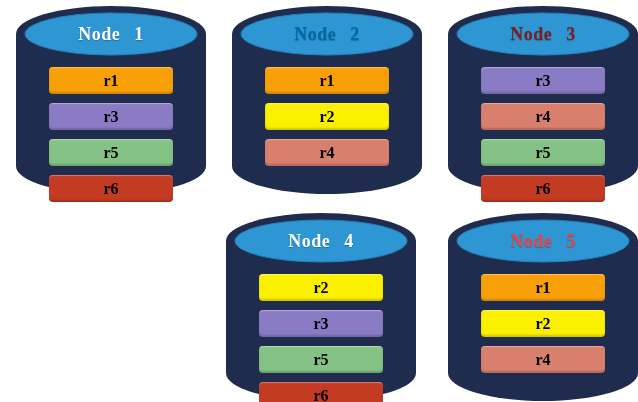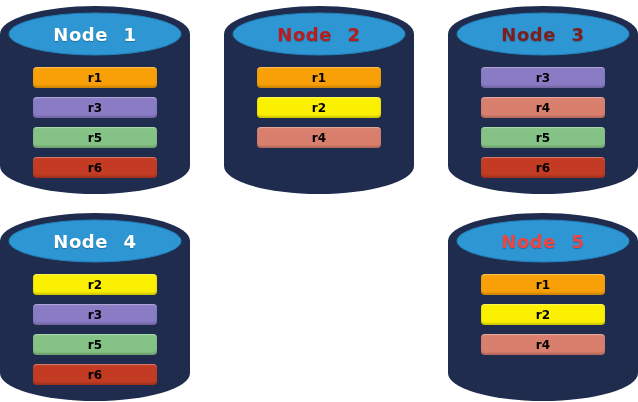--- a/index.html
+++ b/index.html
@@ -10,24 +10,25 @@
   }
   .canvas {
     position: relative;
     width: 638px;
     height: 402px;
     background: #ffffff;
     overflow: hidden;
   }
   .row {
     display: flex;
-    justify-content: space-between;
+    justify-content: flex-end;
+    font-family: Liberation Serif, serif;
   }
   .row-1 { gap: 26px; padding-top: 6px; }
-  .row-2 { gap: 47px; padding-top: 19px; }
+  .row-2 { gap: 32px; padding-top: 19px; }
   .node {
     position: relative;
     width: 190px;
     height: 188px;
     flex: 0 0 auto;
   }
   .cyl {
     position: absolute;
     left: 0;
     top: 0;
@@ -54,27 +55,27 @@
   .bars {
     position: absolute;
     left: 33px;
     top: 61px;
     width: 124px;
     display: flex;
     flex-direction: column;
     gap: 9px;
   }
   .bar {
-    height: 21px;
+    height: 27px;
     border-radius: 4px;
     display: flex;
     align-items: center;
     justify-content: center;
     color: #000000;
-    font-size: 12px;
+    font-size: 16px;
     font-weight: bold;
     line-height: 1;
     box-shadow: inset 0 -2px 2px rgba(0,0,0,0.18), inset 0 1px 1px rgba(255,255,255,0.35);
   }
 </style>
 </head>
 <body>
 
 <div class="canvas" id="canvas" style="background: rgb(255, 255, 255);">
     <div class="row row-1">
@@ -92,21 +93,21 @@
           <div class="bar" style="background: rgb(194, 59, 34); color: rgb(0, 0, 0);">r6</div>
         </div>
   </div>
 
   <div class="node">
     <svg class="cyl" viewBox="0 0 190 188" xmlns="http://www.w3.org/2000/svg">
       <defs></defs>
       <path class="cyl-body" d="M0,28 A95,28 0 0 1 190,28 L190,160 A95,28 0 0 1 0,160 Z" fill="#1F2C4E"></path>
       <ellipse class="cyl-top" cx="95" cy="28" rx="86" ry="21" fill="#2E96D3" stroke="#2380BA" stroke-width="1"></ellipse>
     </svg>
-    <div class="node-title" style="color: #b91c1c;">Node 2</div>
+    <div class="node-title" style="color: #0369a1;">Node 2</div>
     <div class="bars">
           <div class="bar" style="background: rgb(249, 160, 8); color: rgb(0, 0, 0);">r1</div>
           <div class="bar" style="background: rgb(251, 240, 0); color: rgb(0, 0, 0);">r2</div>
           <div class="bar" style="background: rgb(217, 127, 110); color: rgb(0, 0, 0);">r4</div>
         </div>
   </div>
 
   <div class="node">
     <svg class="cyl" viewBox="0 0 190 188" xmlns="http://www.w3.org/2000/svg">
       <defs></defs>

